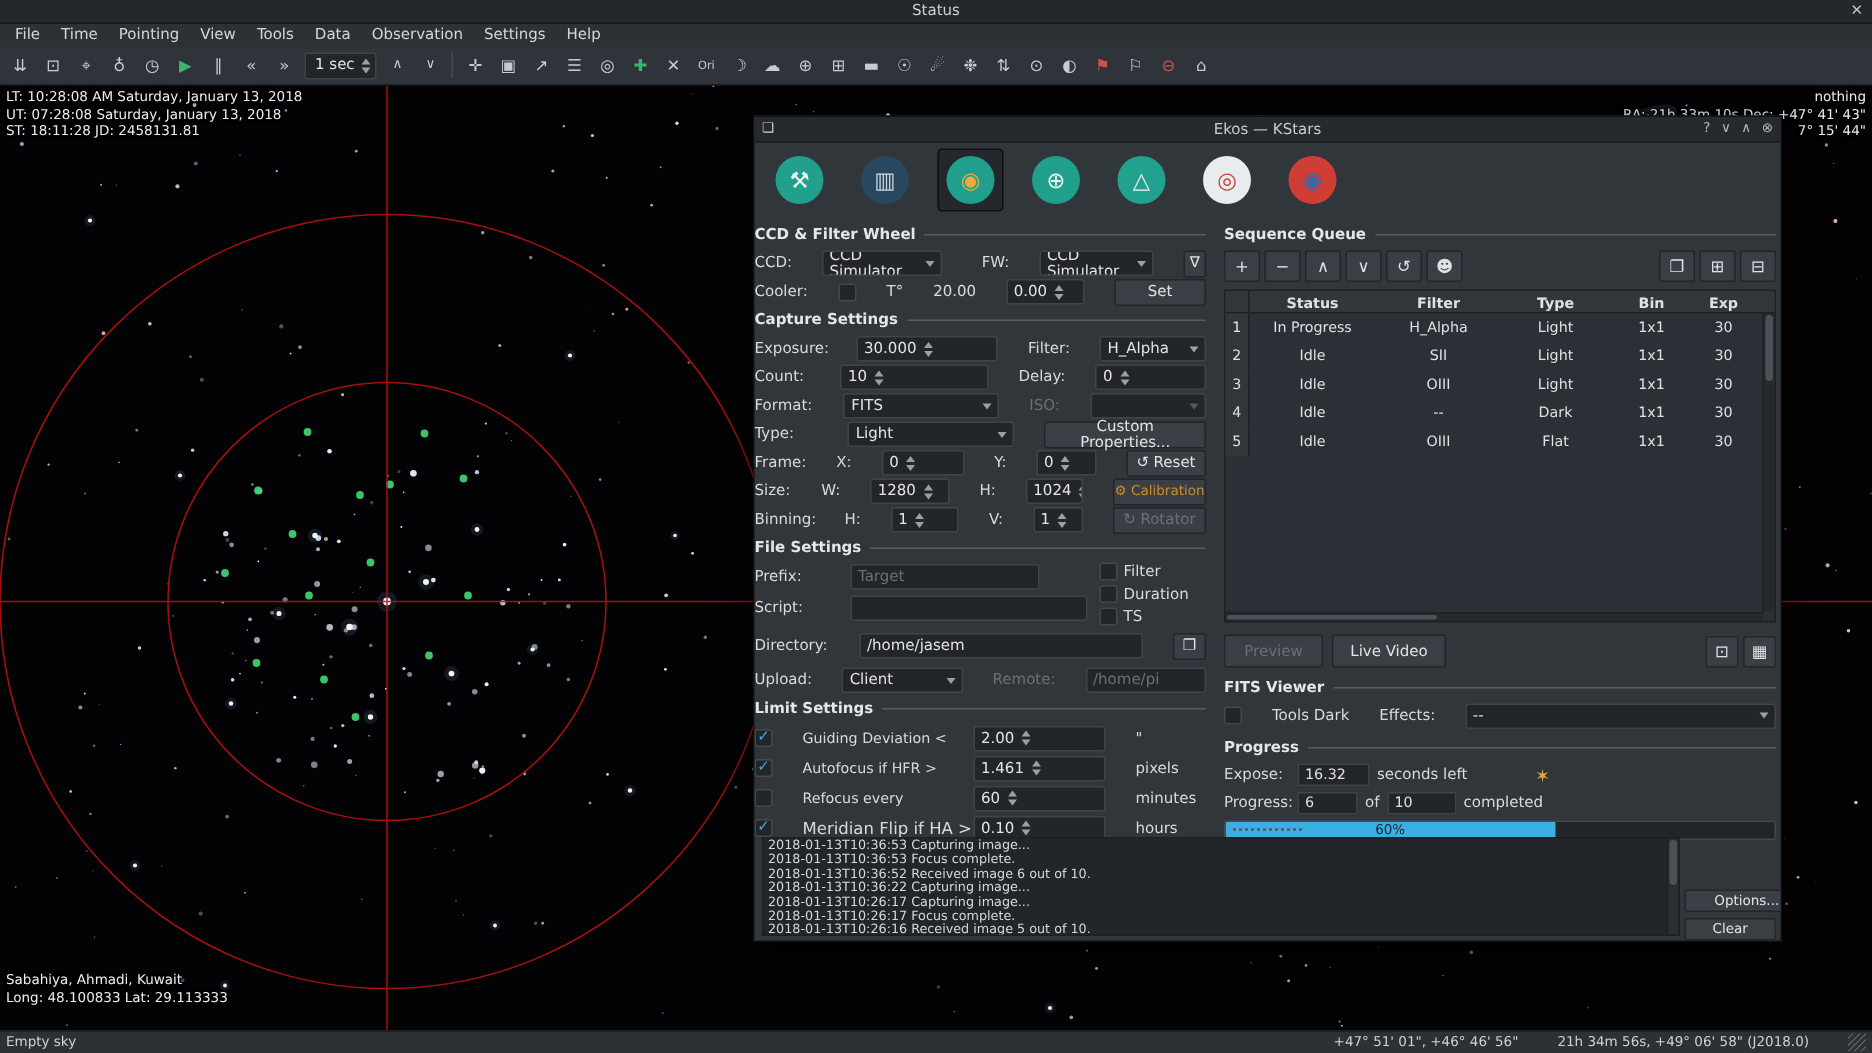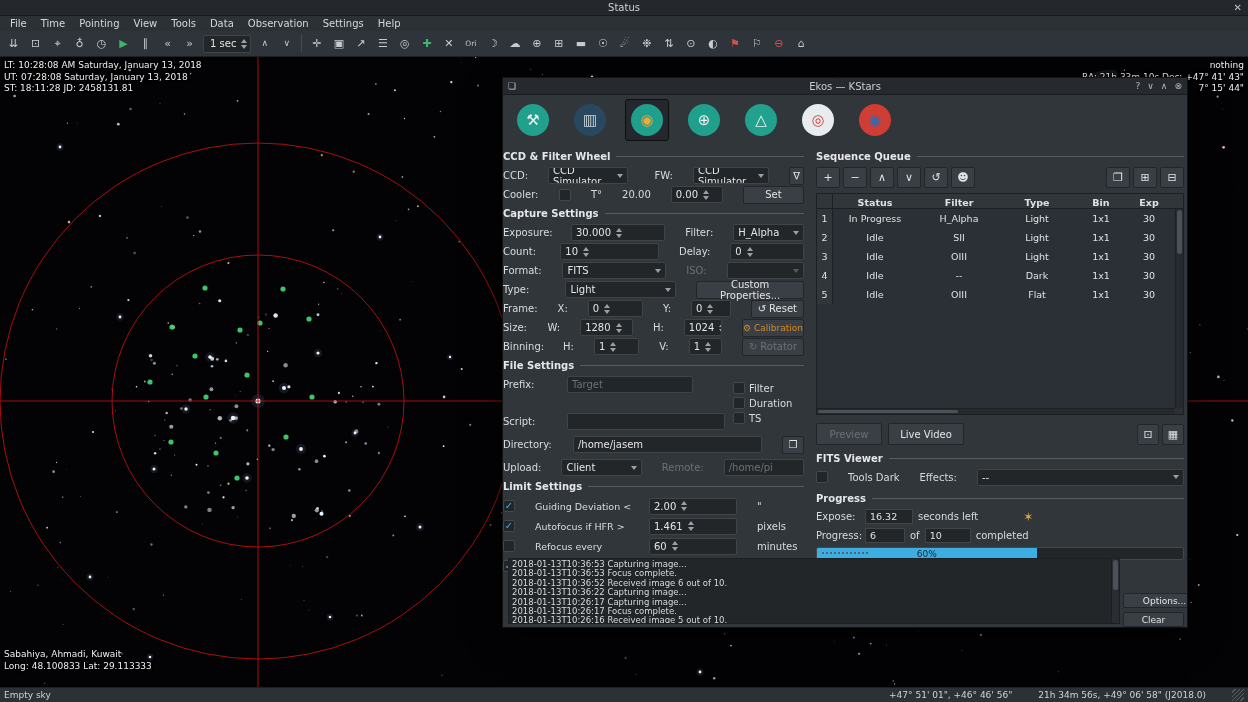--- a/index.html
+++ b/index.html
@@ -849,21 +849,21 @@
           <div class="section" data-name="section-file-settings">
               <span>File Settings</span>
             </div>
 
           <div style="display:flex">
             <div style="flex:1">
               <div class="frow">
                 <span class="lbl" style="width:44px" data-name="prefix-label">Prefix:</span>
                 <div class="input placeholder" style="width:126px" data-name="prefix-input">Target</div>
               </div>
-              <div class="frow" style="margin-top:18px">
+              <div class="frow" style="margin-top:2px">
                 <span class="lbl" style="width:44px" data-name="script-label">Script:</span>
                 <div class="input" style="width:158px" data-name="script-input">
                     <span></span>
                   </div>
               </div>
             </div>
             <div class="cbstack" style="width:92px">
               <div class="cbrow">
                   <span class="cb" data-name="prefix-filter-checkbox" data-checked="false"></span>
                   <span class="lbl" data-name="prefix-filter-label">Filter</span>

